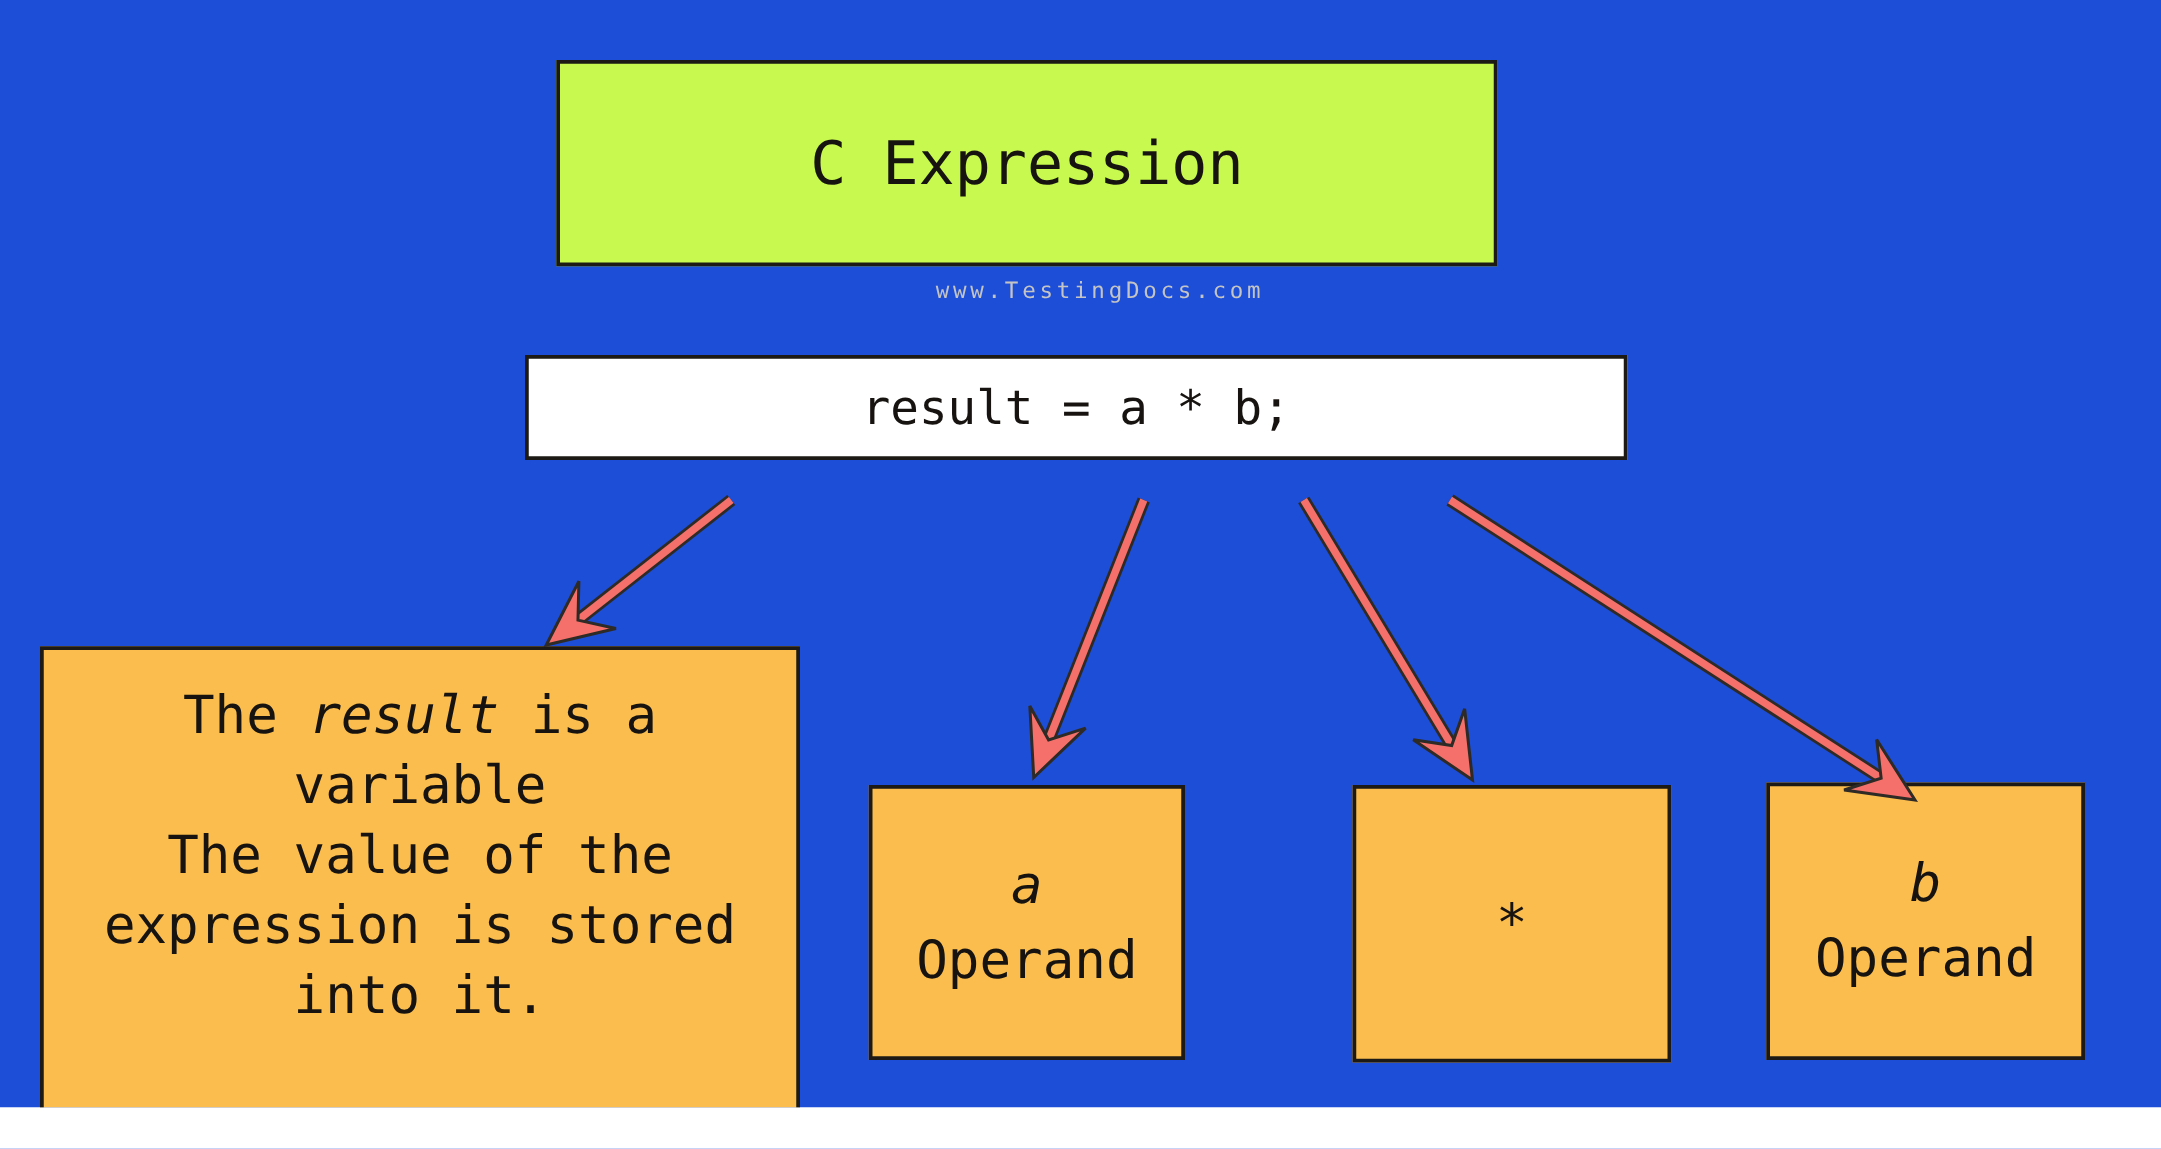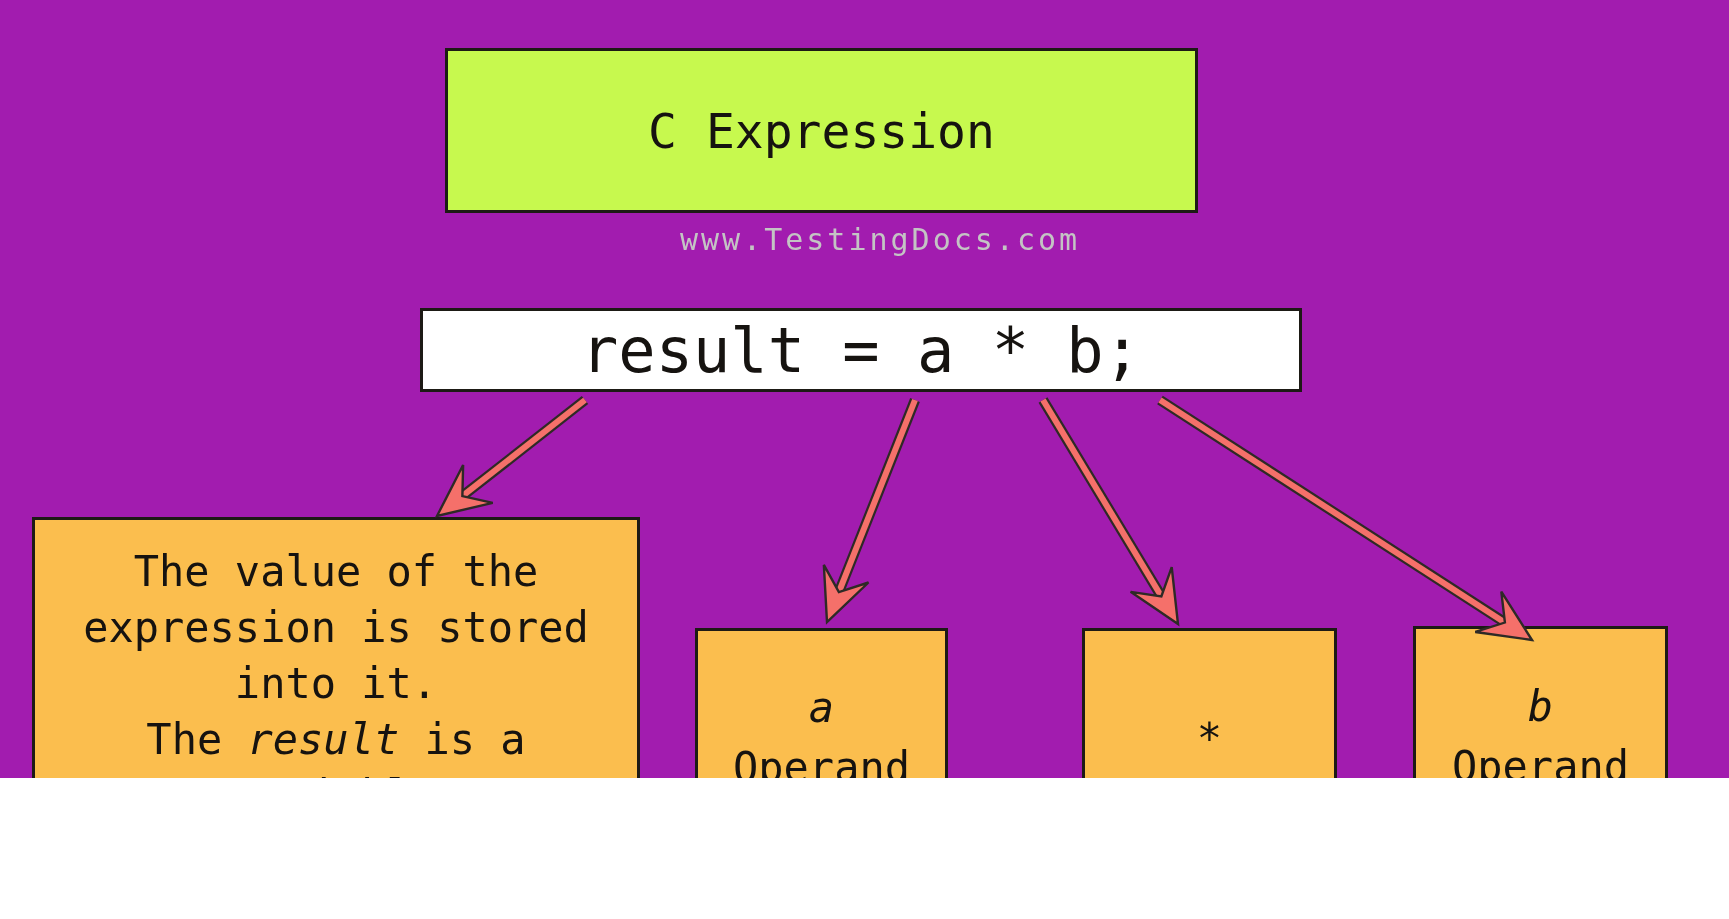--- a/index.html
+++ b/index.html
@@ -3,22 +3,22 @@
 <meta charset="utf-8">
 <style>
   html, body {
     margin: 0;
     padding: 0;
     background: #ffffff;
   }
   #canvas {
     position: relative;
     width: 1729px;
-    height: 778px;
-    background: #a21caf;
+    height: 886px;
+    background: #1d4ed8;
     font-family: "DejaVu Sans Mono", "Liberation Mono", monospace;
     color: #161310;
     overflow: hidden;
     text-decoration: underline;
   }
   .dbox {
     position: absolute;
     box-sizing: border-box;
     border: 3px solid #1d1a15;
     display: flex;
@@ -30,29 +30,29 @@
     left: 445px; top: 48px;
     width: 753px; height: 165px;
     background: var(--green, #c7f94e);
     font-size: 48px;
   }
   #watermark {
     position: absolute;
     left: 430px; top: 222px;
     width: 900px;
     text-align: center;
-    font-size: 30px;
+    font-size: 18px;
     letter-spacing: 3px;
     color: #c4c4c4;
   }
   #expression-box {
-    left: 420px; top: 308px;
+    left: 420px; top: 284px;
     width: 882px; height: 84px;
     background: #ffffff;
-    font-size: 62px;
+    font-size: 38px;
   }
   #note-box {
     left: 32px; top: 517px;
     width: 608px; height: 386px;
     background: var(--orange, #fbbe4e);
     align-items: flex-start;
     padding-top: 24px;
     font-size: 42px;
     line-height: 56px;
   }
@@ -85,22 +85,22 @@
   </div>
 
   <div id="watermark">www.TestingDocs.com</div>
 
   <div id="expression-box" class="dbox">
     <span>result = a * b;</span>
   </div>
 
   <div id="note-box" class="dbox">
     <div>
+      <div><span>The </span><em>result</em><span> is a variable</span></div>
       <div>The value of the expression is stored into it.</div>
-      <div><span>The </span><em>result</em><span> is a variable</span></div>
     </div>
   </div>
 
   <div id="operand-a-box" class="dbox operand-box">
     <div class="sym-italic">a</div>
     <div>Operand</div>
   </div>
 
   <div id="operator-box" class="dbox operand-box">
     <div>*</div>

